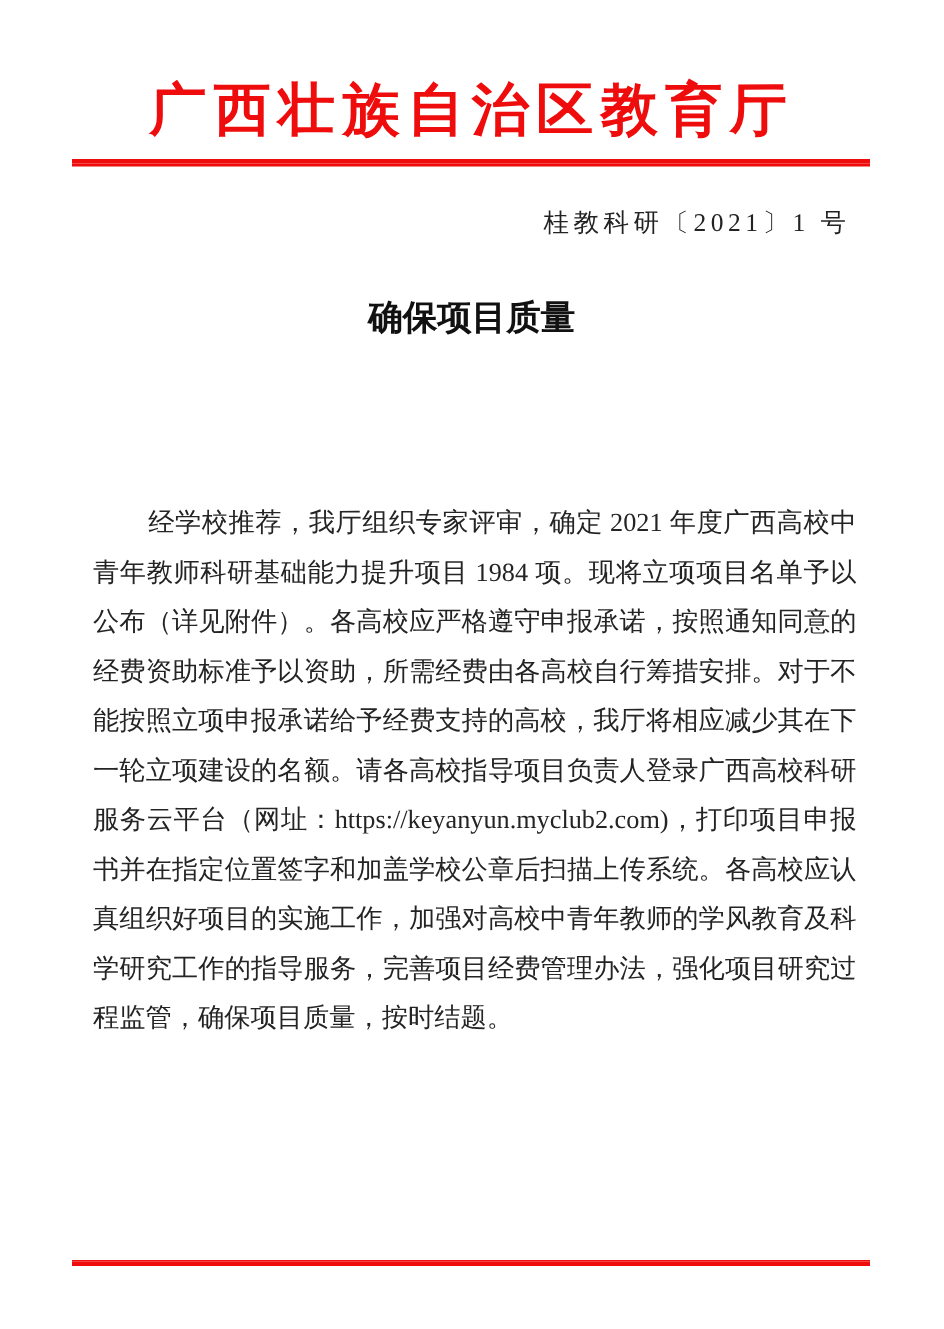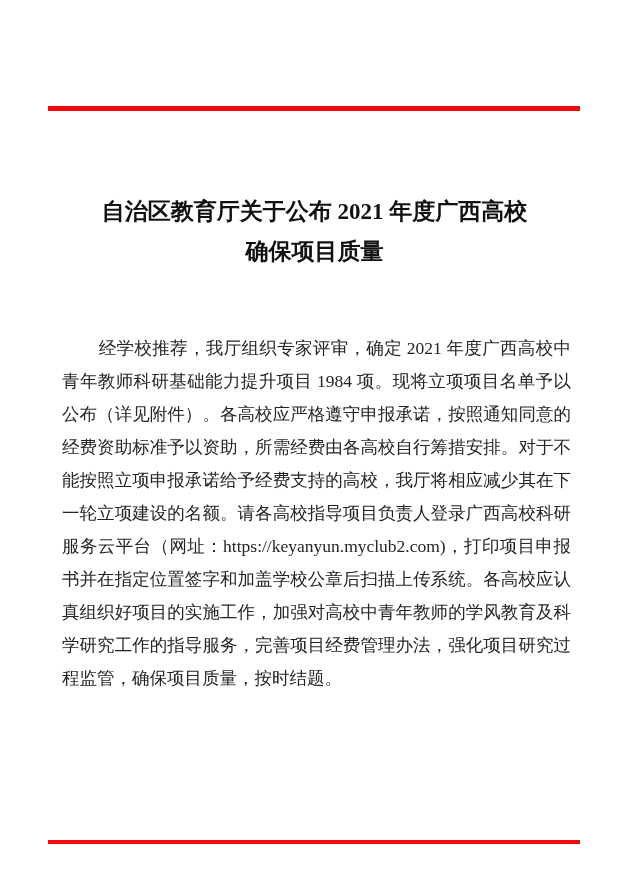--- a/index.html
+++ b/index.html
@@ -73,26 +73,27 @@
     text-align: justify;
     color: #242424;
   }
   .body-text p.para { text-indent: 2.1em; }
 </style>
 </head>
 <body>
 
 <div class="page">
 
+  <div class="agency">广西壮族自治区教育厅</div>
 
   <div class="rule rule-header"></div>
 
+  <div class="doc-no">桂教科研〔2021〕1 号</div>
 
   <div class="title">
-    <div>自治区教育厅关于公布 2021 年度广西高校</div>
     <div>确保项目质量</div>
   </div>
 
   <div class="body-text">
     <p class="para">经学校推荐，我厅组织专家评审，确定 2021 年度广西高校中青年教师科研基础能力提升项目 1984 项。现将立项项目名单予以公布（详见附件）。各高校应严格遵守申报承诺，按照通知同意的经费资助标准予以资助，所需经费由各高校自行筹措安排。对于不能按照立项申报承诺给予经费支持的高校，我厅将相应减少其在下一轮立项建设的名额。请各高校指导项目负责人登录广西高校科研服务云平台（网址：https://keyanyun.myclub2.com)，打印项目申报书并在指定位置签字和加盖学校公章后扫描上传系统。各高校应认真组织好项目的实施工作，加强对高校中青年教师的学风教育及科学研究工作的指导服务，完善项目经费管理办法，强化项目研究过程监管，确保项目质量，按时结题。</p>
   </div>
 
   <div class="rule rule-footer"></div>
 
 </div>

